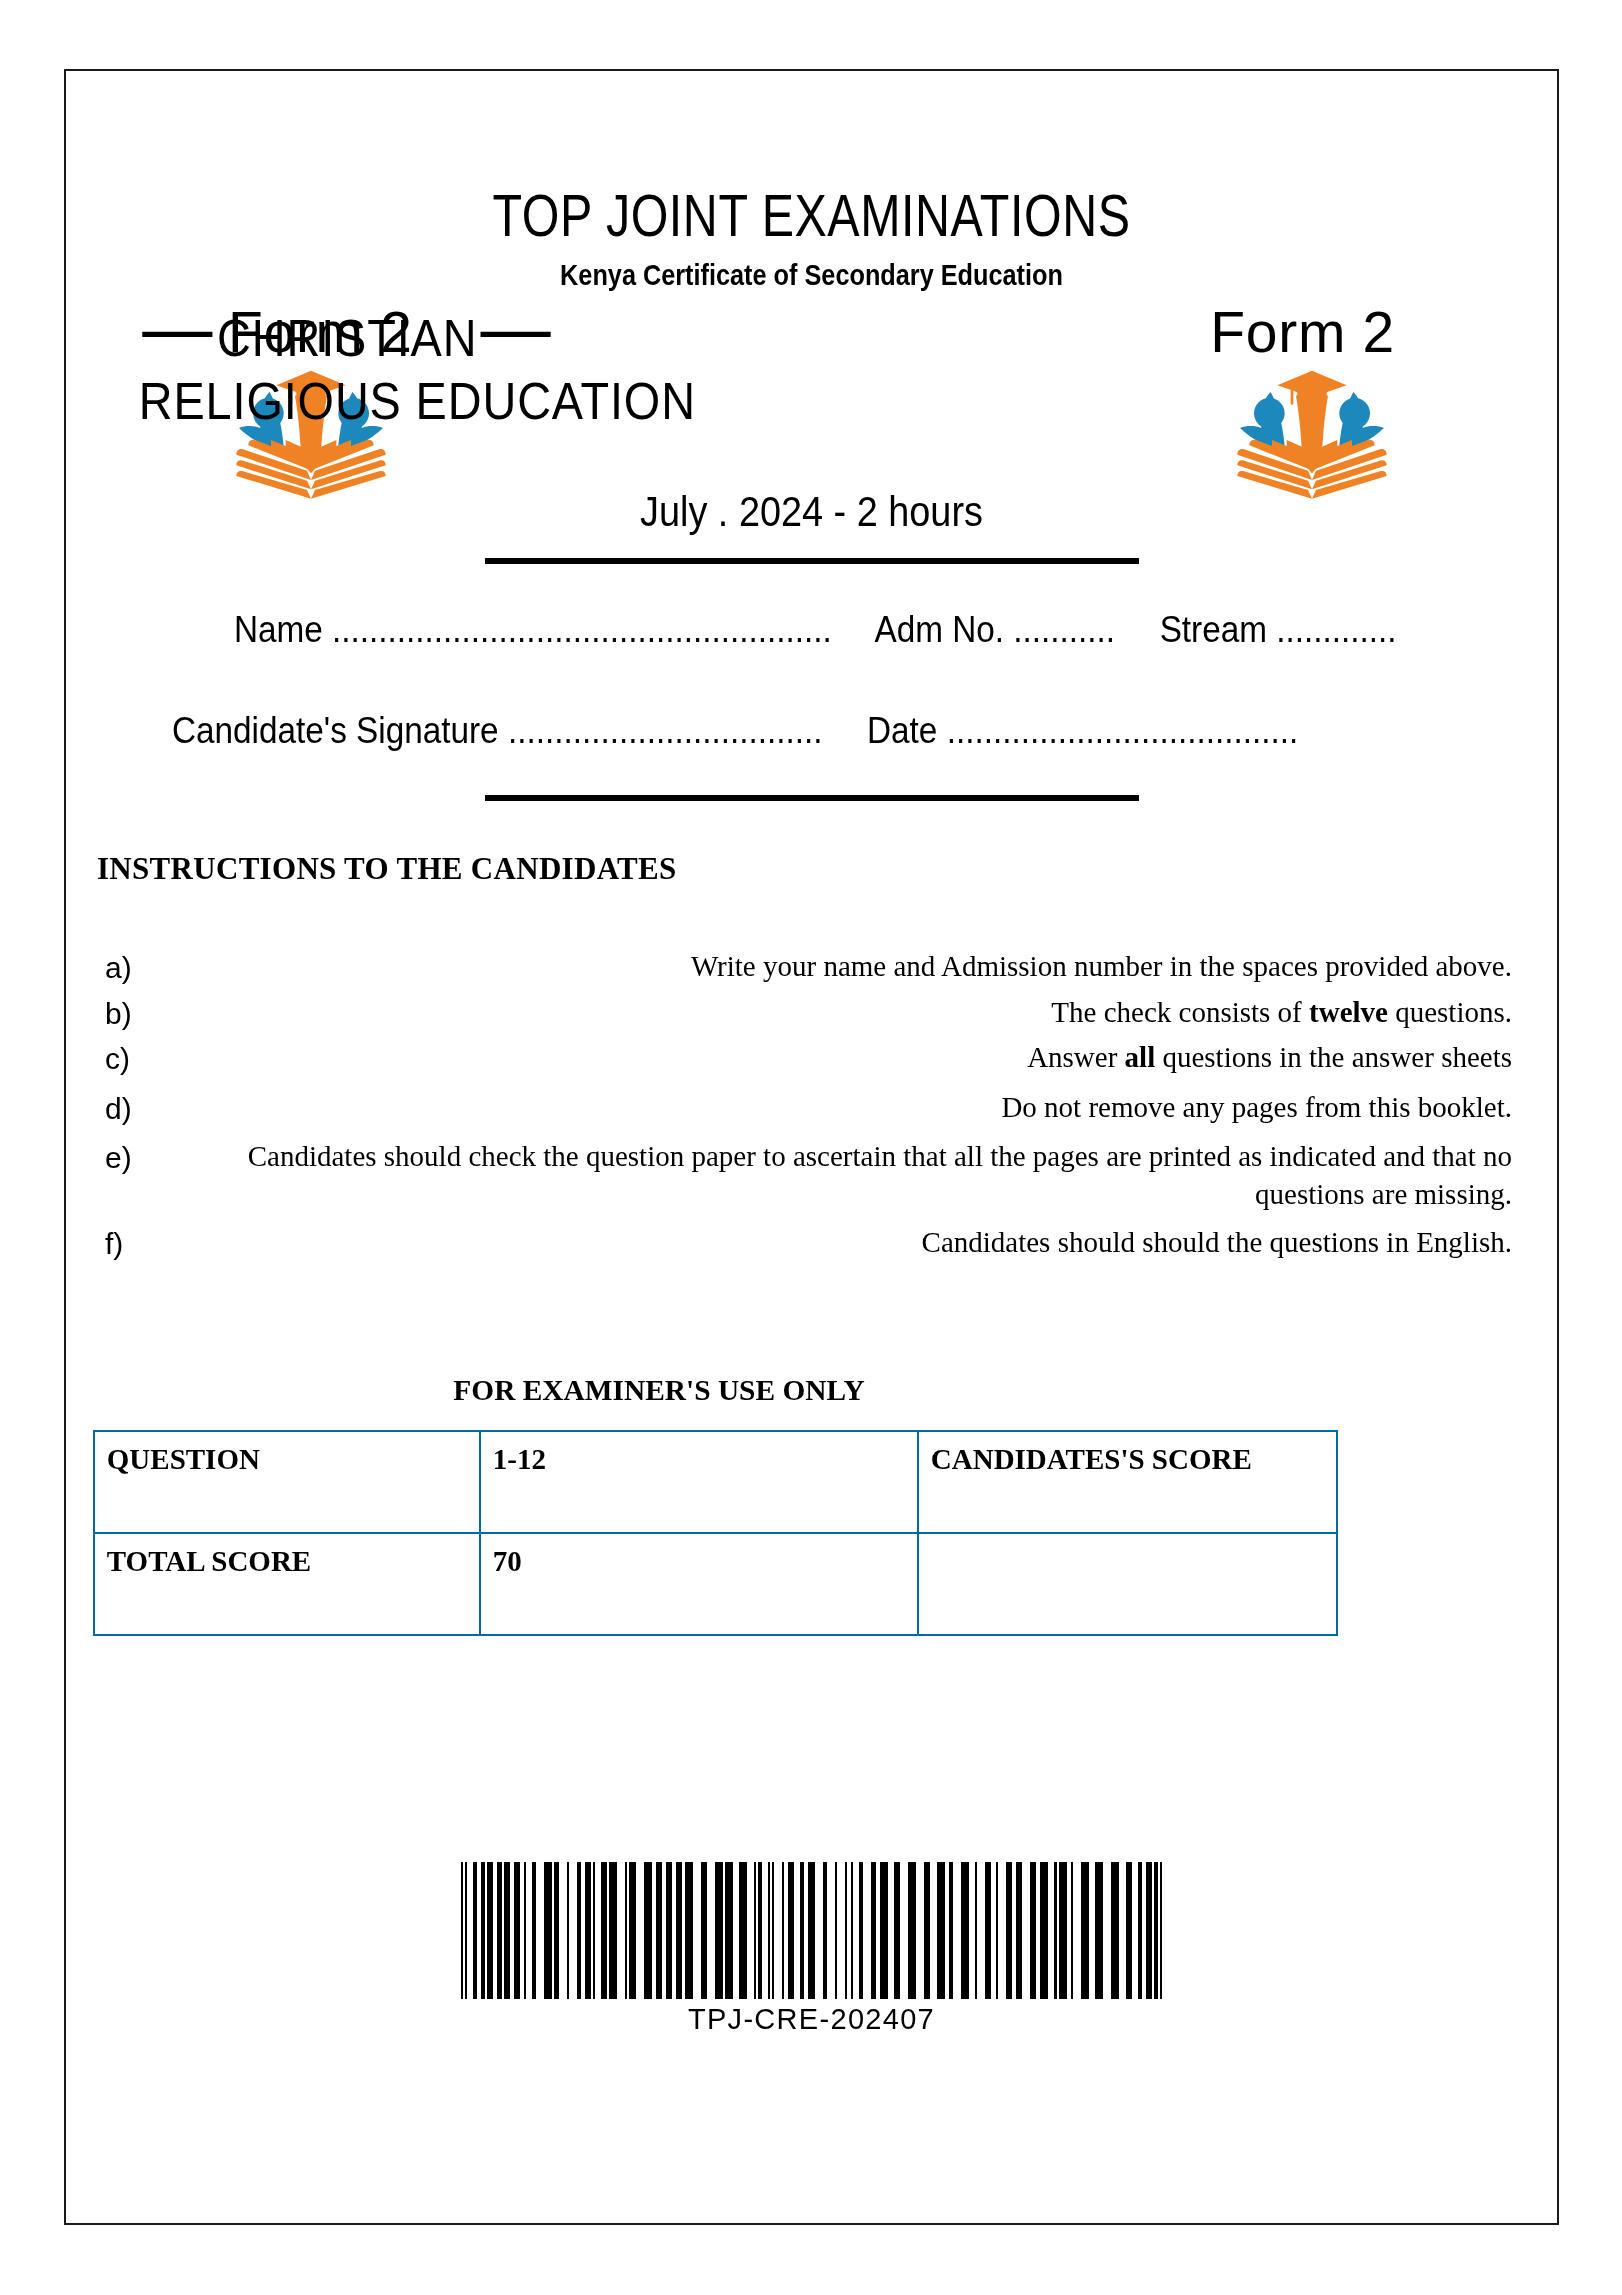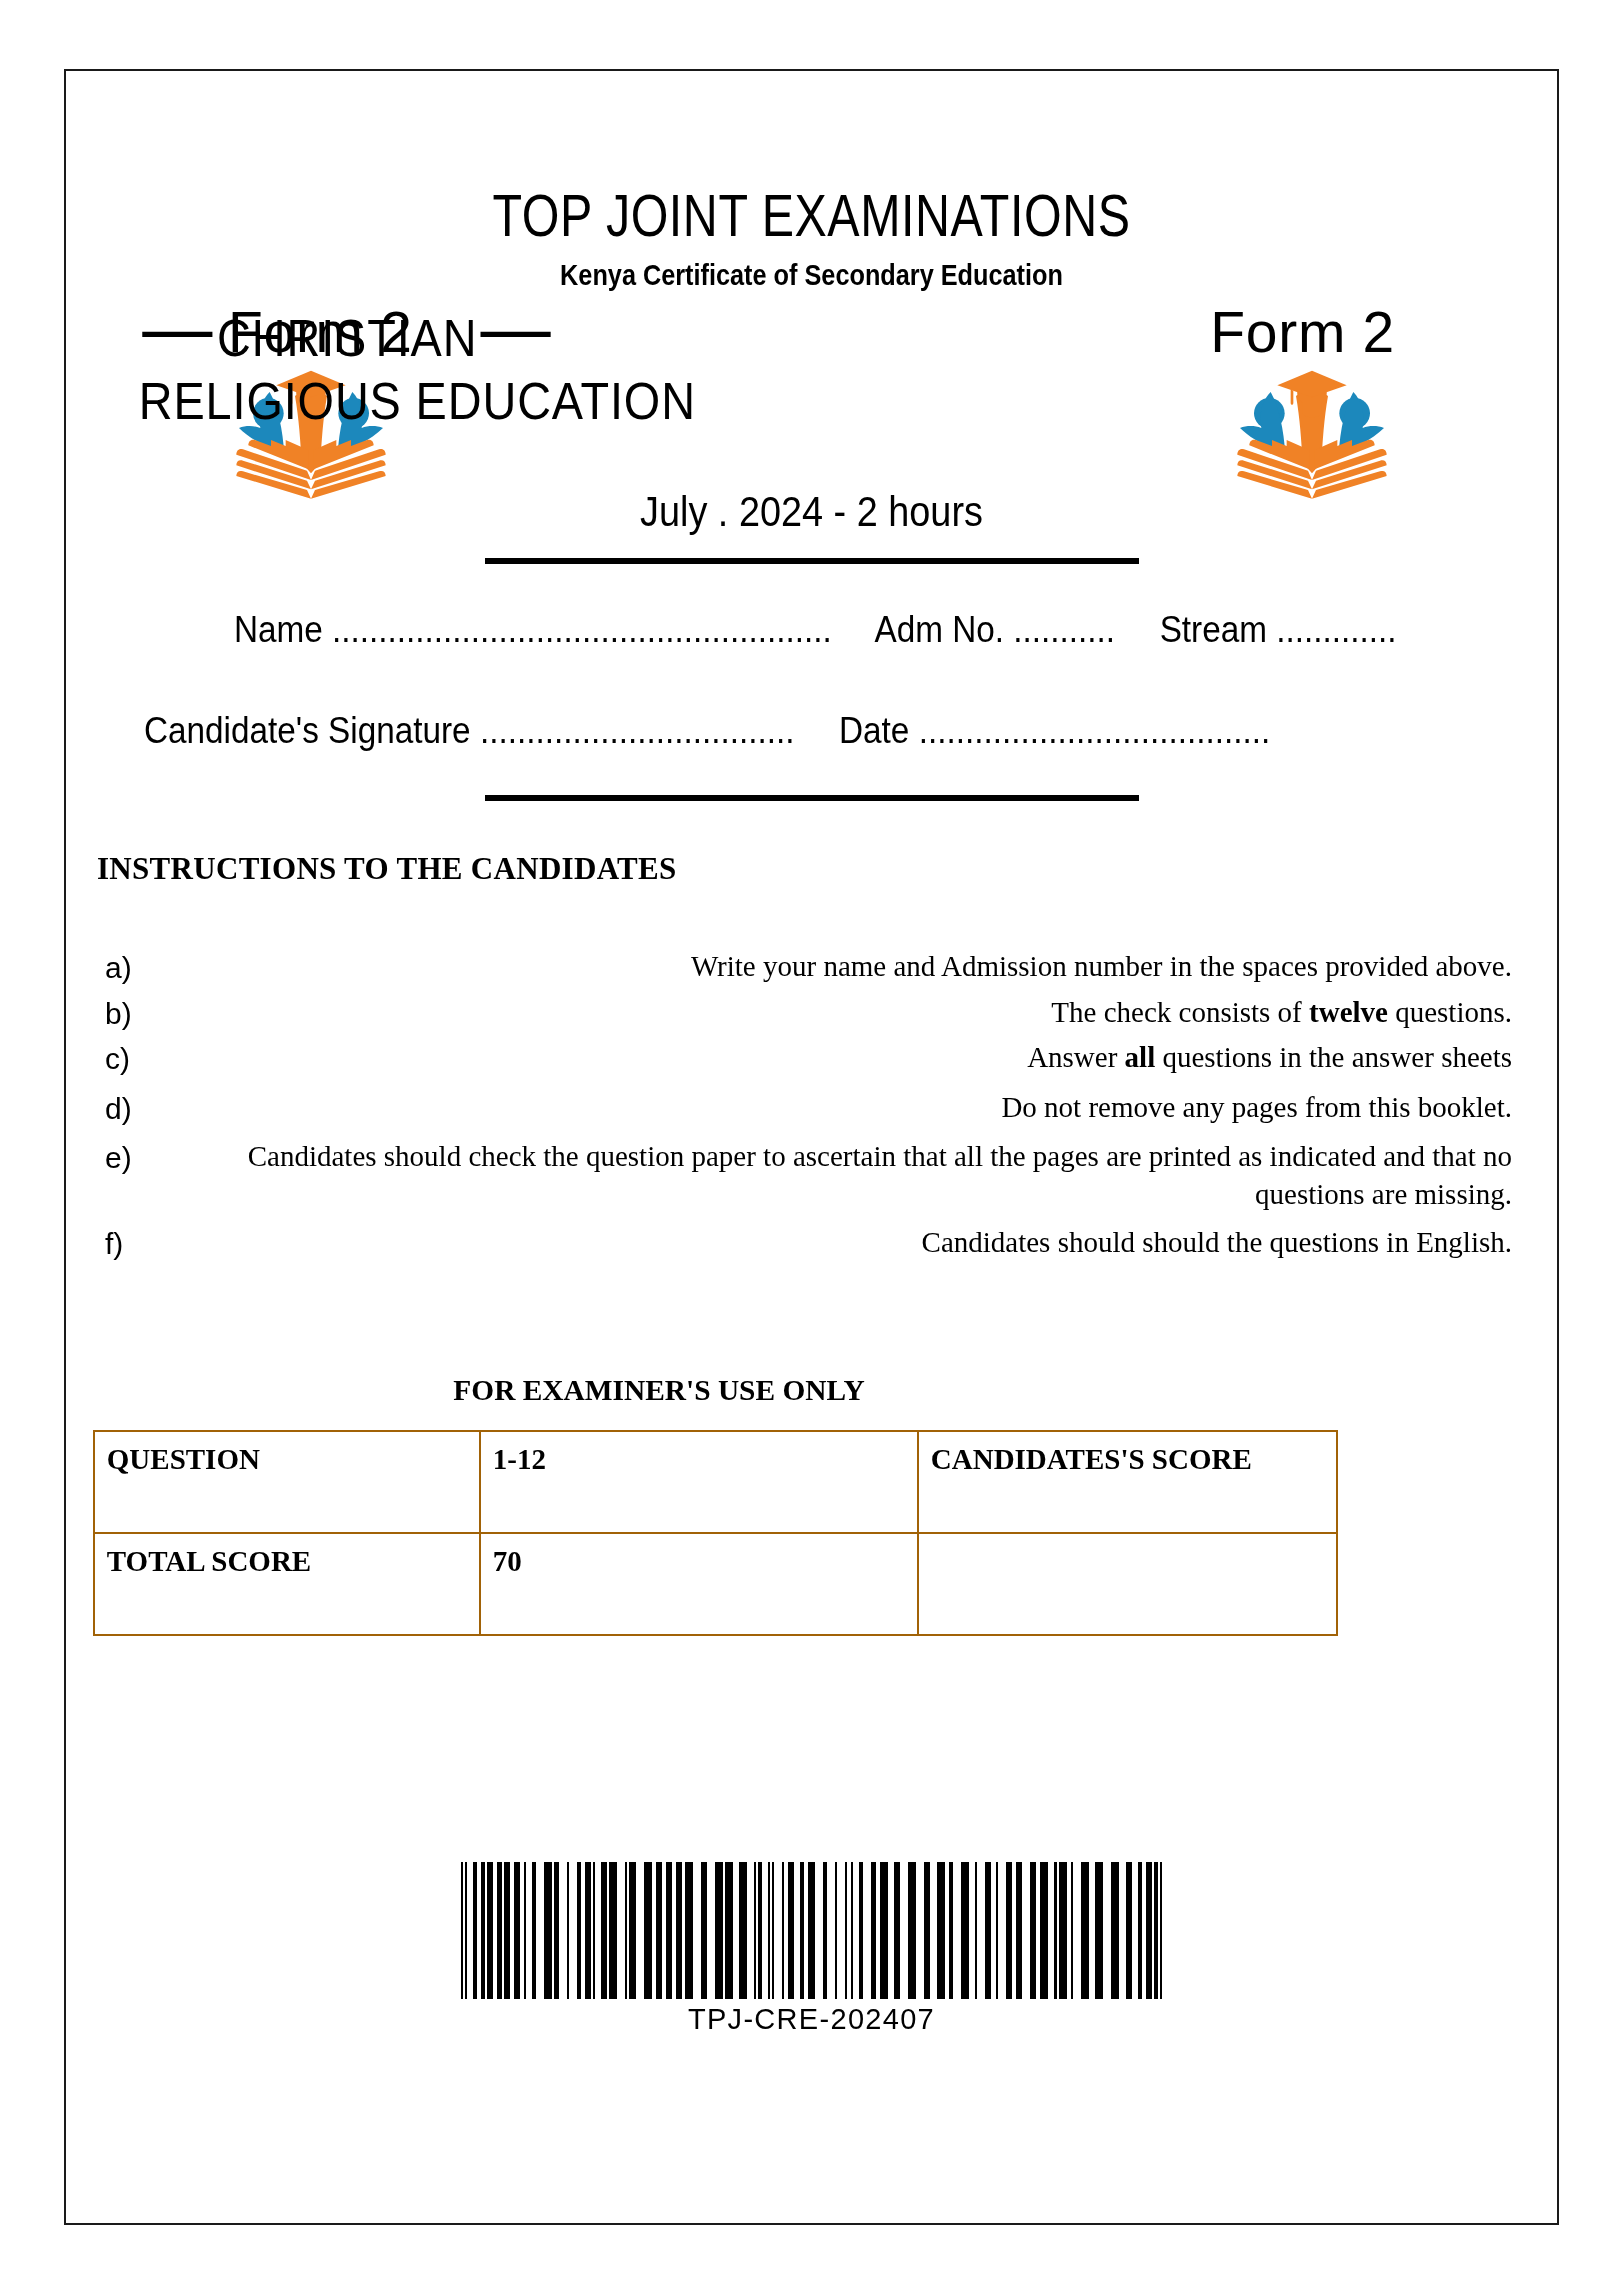--- a/index.html
+++ b/index.html
@@ -137,21 +137,21 @@
     top: 609px;
     width: 1495px;
     padding-left: 170px;
     box-sizing: border-box;
   }
   .fields-sig {
     position: absolute;
     left: 64px;
     top: 710px;
     width: 1495px;
-    padding-left: 80px;
+    padding-left: 108px;
     box-sizing: border-box;
   }
   .gap-sm { display: inline-block; width: 29px; }
 
   
   .instr-heading {
     position: absolute;
     left: 97px;
     top: 851px;
     font-family: "Liberation Serif", serif;
@@ -198,21 +198,21 @@
   }
   .score-table {
     position: absolute;
     left: 93px;
     top: 1430px;
     width: 1243px;
     border-collapse: collapse;
     table-layout: fixed;
   }
   .score-table td {
-    border: 2px solid #a16207;
+    border: 2px solid #0369a1;
     font-family: "Liberation Serif", serif;
     font-size: 29px;
     font-weight: 700;
     color: #000;
     padding: 10.5px 11.8px;
     vertical-align: top;
     height: 79px;
   }
   .score-table col.c1 { width: 386px; }
   .score-table col.c2 { width: 438px; }

